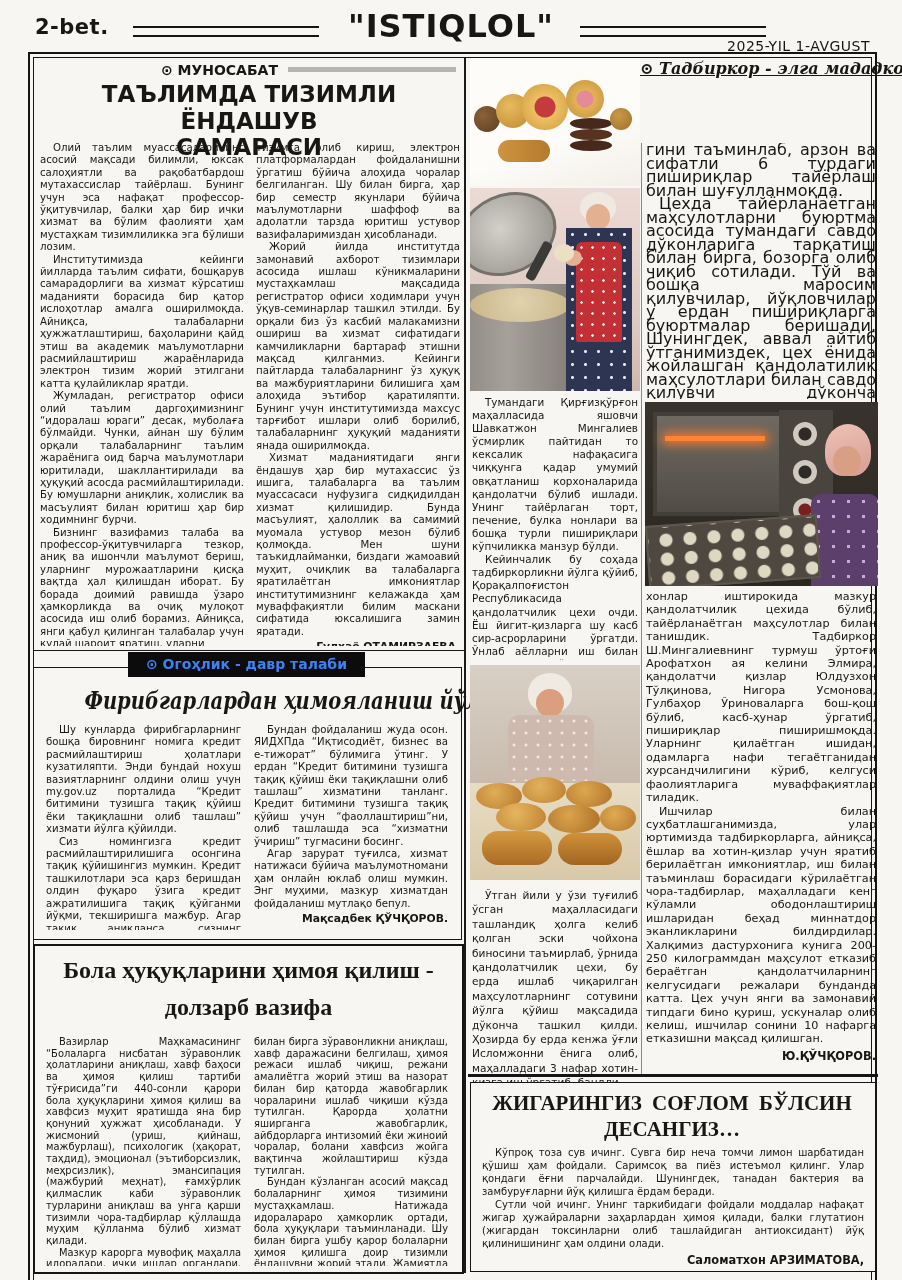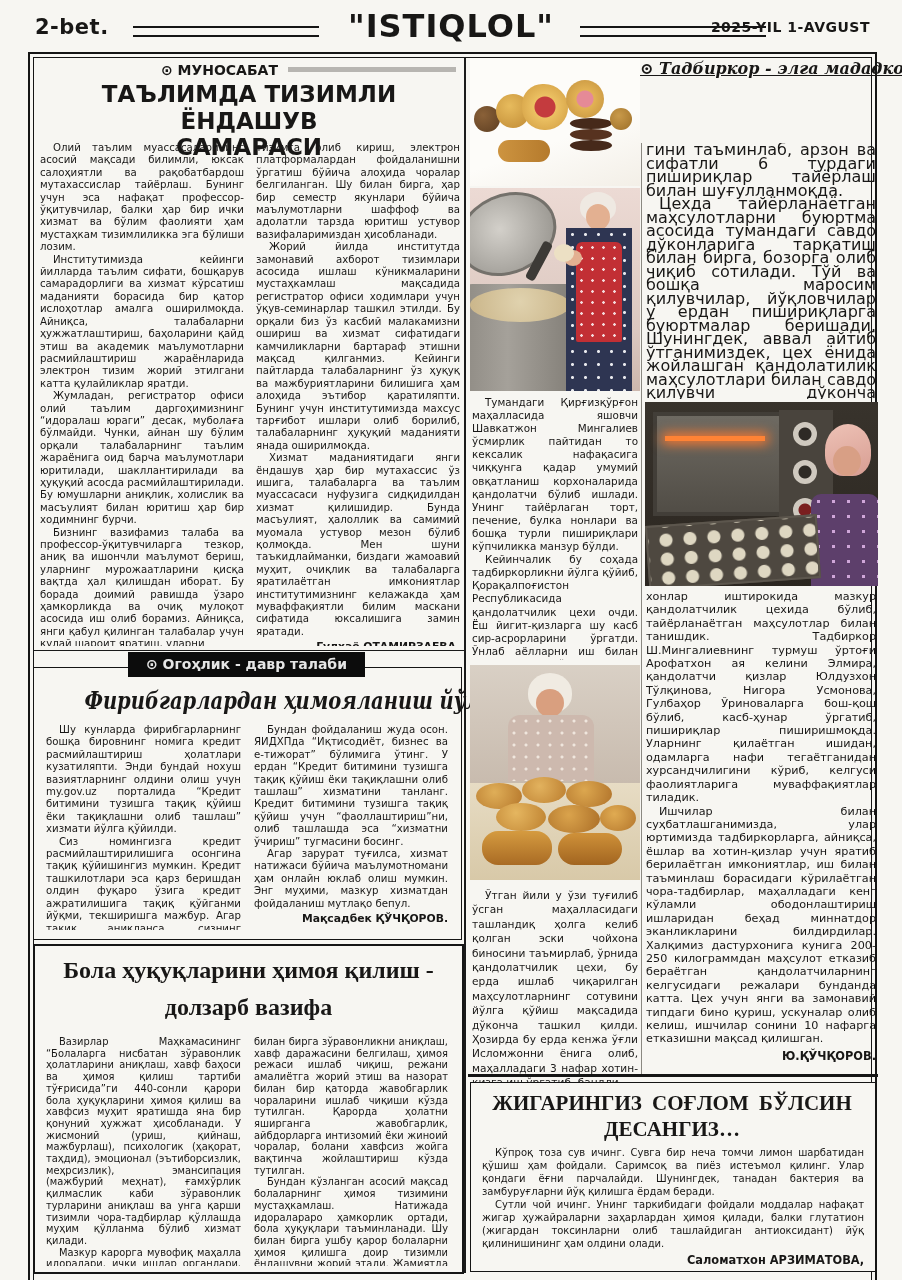--- a/index.html
+++ b/index.html
@@ -2,34 +2,34 @@
 <html><head>
 <meta charset="utf-8">
 <style>
   html,body{margin:0;padding:0;background:#d8d6d0;}
   .page{position:relative;width:902px;height:1280px;background:#f7f6f2;margin:0 auto;
         font-family:"DejaVu Sans","Liberation Sans",sans-serif;color:#181716;overflow:hidden;}
   .abs{position:absolute;}
   
   .page-label{font-size:21px;font-weight:800;letter-spacing:0.5px;}
   .masthead{font-size:32px;font-weight:900;letter-spacing:1px;white-space:nowrap;}
-  .issue-date{font-size:14px;font-weight:700;letter-spacing:0.5px;white-space:nowrap;}
+  .issue-date{font-size:14px;font-weight:400;letter-spacing:0.5px;white-space:nowrap;margin-top:19px;}
   .dbl-rule{height:7px;border-top:2.5px solid #151515;border-bottom:2.5px solid #151515;}
   
   .frame{border:2.5px solid #151515;}
   .frame-inner{position:absolute;left:3px;top:3px;right:3px;bottom:3px;border:1px solid #151515;}
   .vrule{width:2px;background:#1a1a1a;}
   .thinrule{width:1px;background:#8a8881;}
   
   .kicker{font-size:14px;font-weight:800;white-space:nowrap;}
   .kicker-bar{height:5px;background:#b7b5b1;flex:0 0 168px;margin:5px 0 0 10px;}
   .hl-sans{font-weight:800;text-align:center;line-height:1.16;}
   .serif{font-family:"Liberation Serif","DejaVu Serif",serif;}
   .dser{font-family:"DejaVu Serif","Liberation Serif",serif;}
-  .banner{background:#0c0c0c;color:#e5e5e5;font-weight:800;font-size:14px;
+  .banner{background:#0c0c0c;color:#3b82f6;font-weight:800;font-size:14px;
           padding:4px 18px 5px;text-align:center;white-space:nowrap;}
   .colwrap{display:flex;overflow:hidden;}
   .colflow{text-align:justify;}
   .para{margin:0;text-indent:13px;text-align:justify;}
   .flush{text-indent:0;}
   .sig-name{font-weight:800;text-align:right;margin-top:3px;}
   .box{border:2px solid #151515;background:#f7f6f2;}
   
   .photo{overflow:hidden;}
   .shape{position:absolute;}

